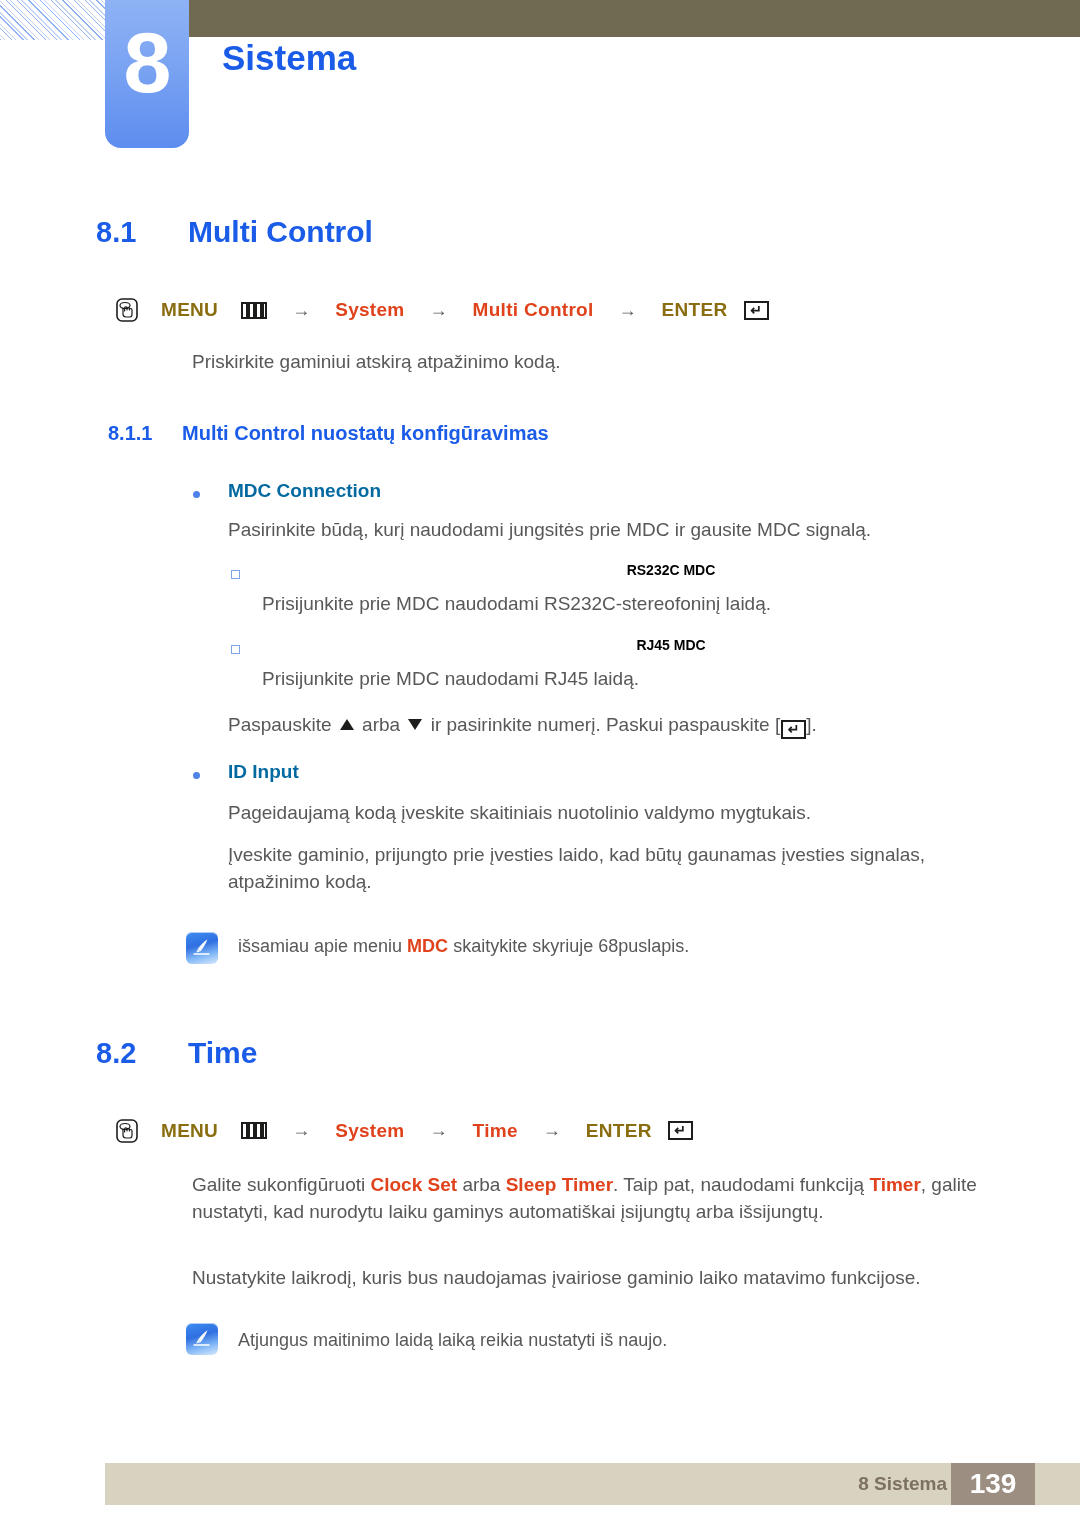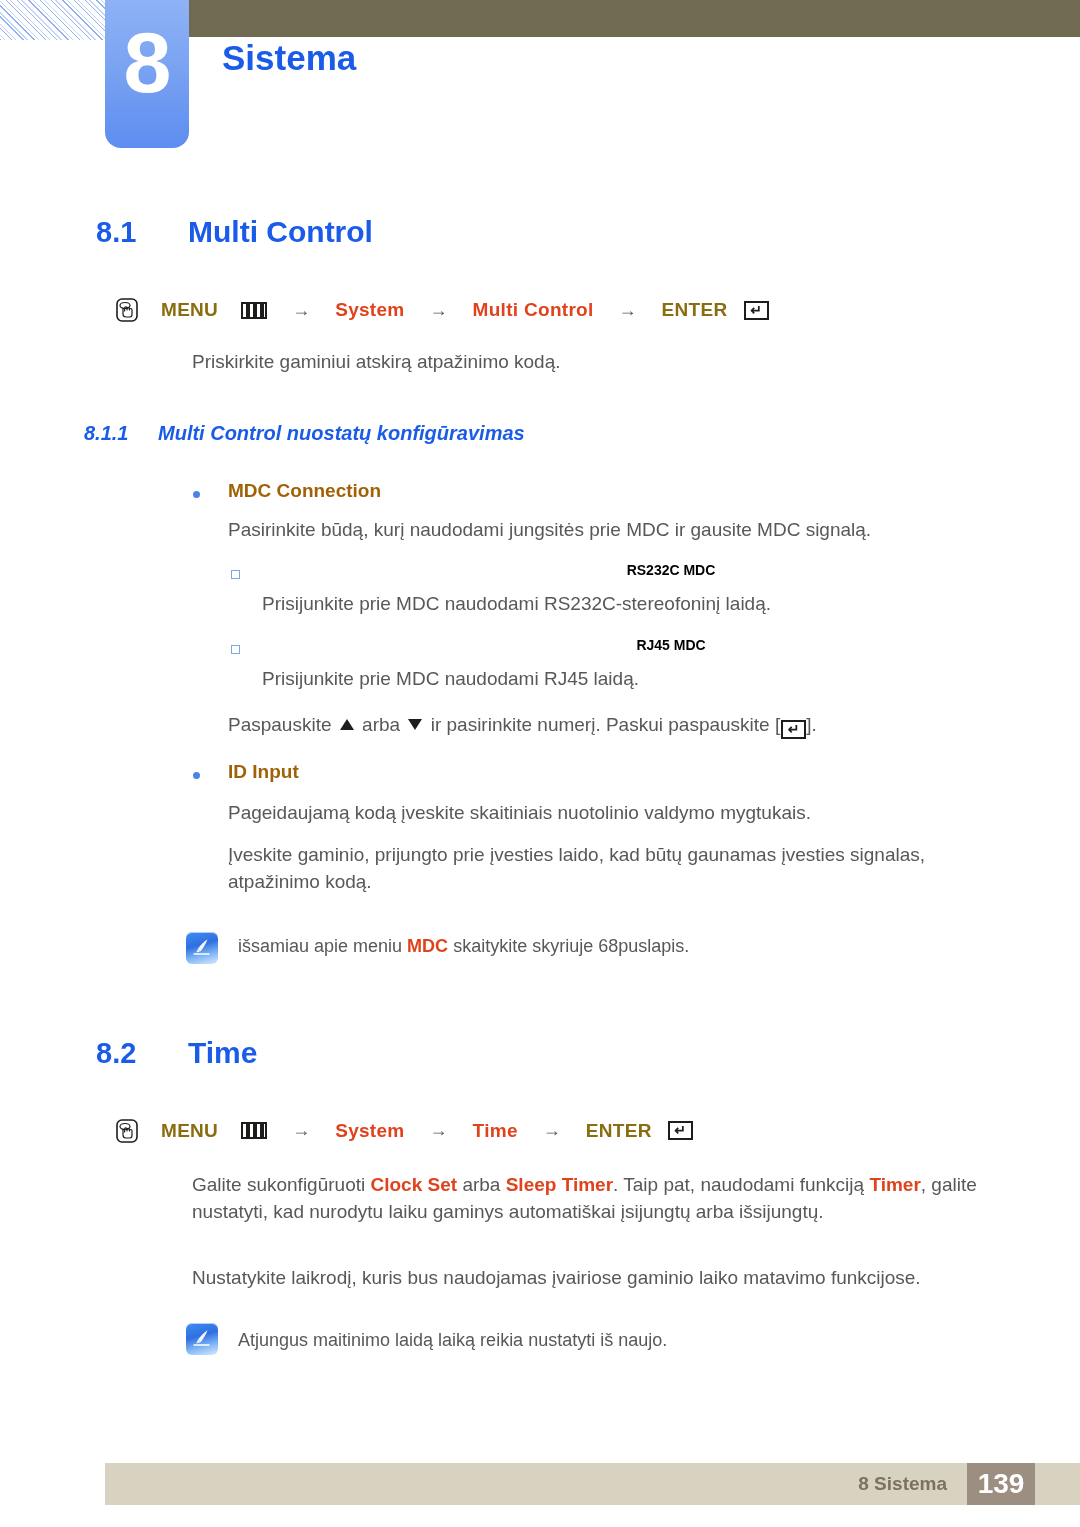--- a/index.html
+++ b/index.html
@@ -101,22 +101,21 @@
   }
   .h1-text {
     font-size: 30px;
     font-weight: bold;
     color: #1a5ce8;
   }
 
   .h2-row {
     display: flex;
     align-items: center;
-    padding-left: 84px;
-    font-style: italic;
+    padding-left: 108px;
   }
   .h2-num {
     font-size: 20px;
     font-weight: bold;
     color: #1a5ce8;
     width: 74px;
     flex: 0 0 74px;
   }
   .h2-text {
     font-size: 20px;
@@ -201,21 +200,21 @@
   }
   .para.indent1 { padding-left: 228px; }
   .para.indent2 { padding-left: 262px; }
 
   
   .bullet-l1 {
     position: relative;
     padding-left: 228px;
     font-size: 19px;
     font-weight: bold;
-    color: #a16207;
+    color: #0369a1;
   }
   .bullet-l1::before {
     content: "";
     position: absolute;
     left: 193px;
     top: 11px;
     width: 7px;
     height: 7px;
     border-radius: 50%;
     background: #4d82e8;
@@ -306,21 +305,21 @@
     top: 0;
     line-height: 42px;
     font-size: 19px;
     color: #7d7161;
     font-weight: bold;
   }
   .footer-page {
     position: absolute;
     right: 45px;
     top: 0;
-    width: 68px;
+    width: 84px;
     height: 42px;
     background: #9c8f82;
     color: #ffffff;
     font-size: 28px;
     font-weight: bold;
     text-align: center;
     line-height: 42px;
   }
 </style>
 </head>

